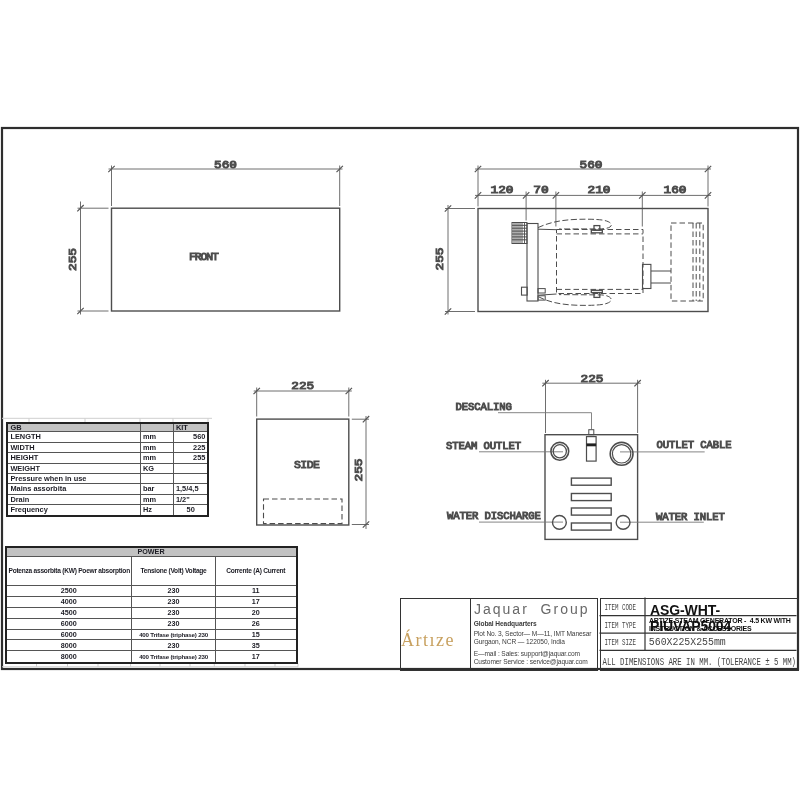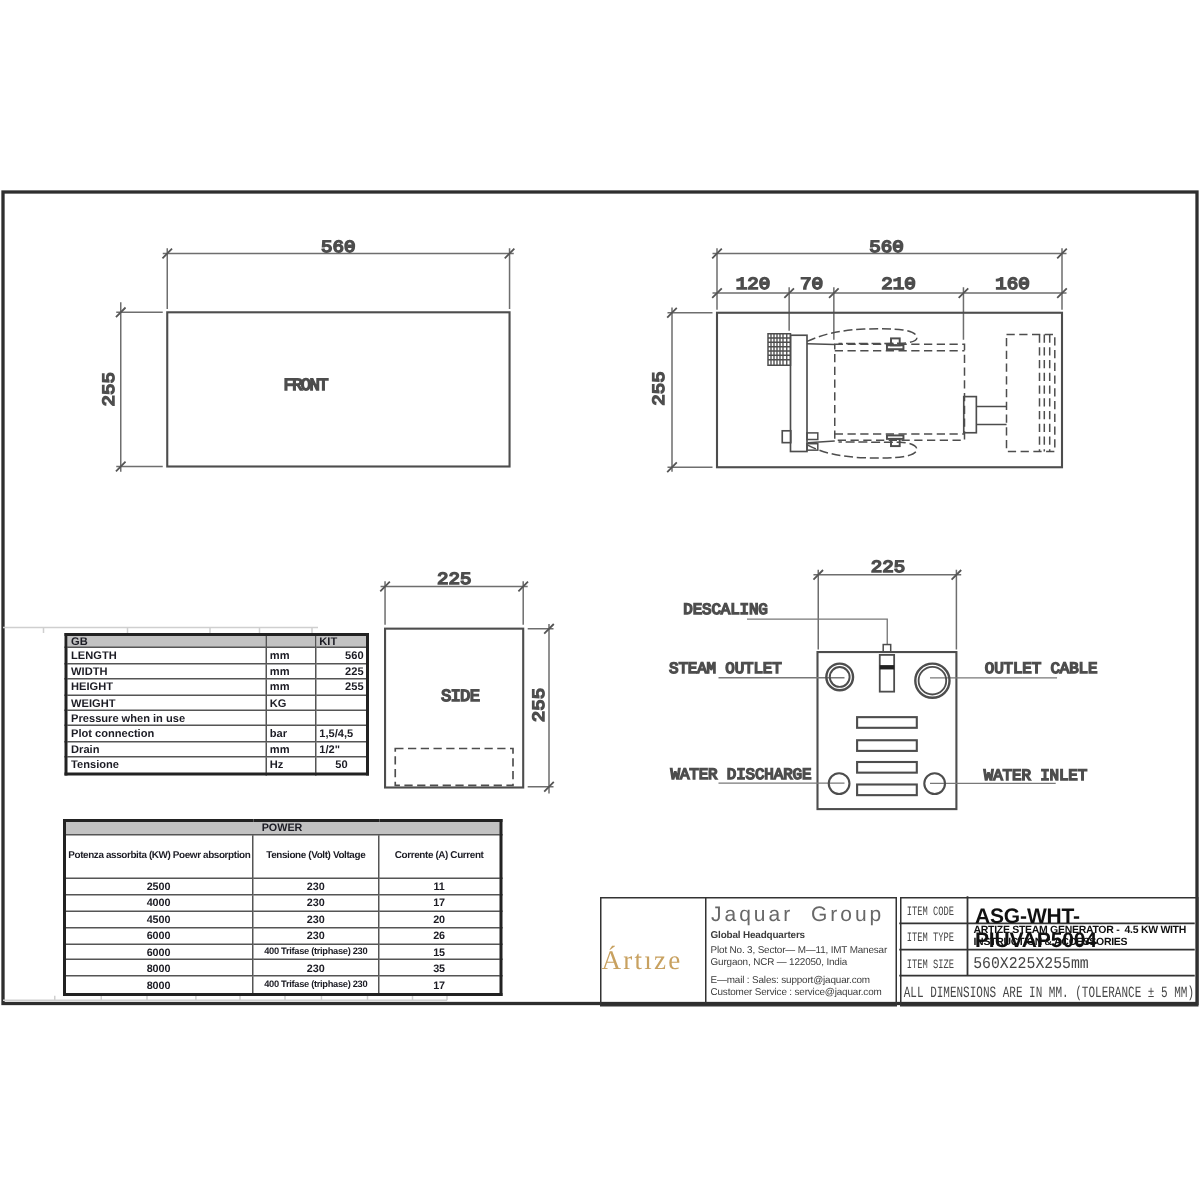--- a/index.html
+++ b/index.html
@@ -1,20 +1,20 @@
 <!DOCTYPE html>
 <html><head>
 <meta charset="utf-8">
 <style>
   html,body{margin:0;padding:0;background:#fff;}
   #page{position:relative;width:800px;height:692px;background:#ffffff;overflow:hidden;
         font-family:"Liberation Sans",sans-serif;}
   svg text{font-family:"Liberation Mono",monospace;fill:#454545;}
   .tbl{position:absolute;border-collapse:collapse;table-layout:fixed;
-       font-family:"Liberation Sans",sans-serif;font-weight:bold;color:#1c1c24;margin-left:37px;}
+       font-family:"Liberation Sans",sans-serif;font-weight:bold;color:#1c1c24;}
   .tbl td{border:1px solid #555;padding:0 2px;overflow:hidden;white-space:nowrap;line-height:7.6px;}
   .tbl{border:2px solid #222;}
 </style>
 </head>
 <body>
 <div id="page">
 
 <svg id="cad" width="800" height="800" viewBox="0 0 800 800" style="position:absolute;left:0;top:0">
 <g stroke="#4d4d4d" stroke-width="1" fill="none">
 
@@ -227,31 +227,31 @@
           <td>WEIGHT</td>
           <td>KG</td>
           <td></td>
         </tr>
 <tr>
           <td>Pressure when in use</td>
           <td></td>
           <td></td>
         </tr>
 <tr>
-          <td>Plot connection</td>
+          <td>Mains assorbita</td>
           <td>bar</td>
           <td>1,5/4,5</td>
         </tr>
 <tr>
           <td>Drain</td>
           <td>mm</td>
           <td>1/2"</td>
         </tr>
 <tr>
-          <td>Tensione</td>
+          <td>Frequency</td>
           <td>Hz</td>
           <td style="text-align:center">50</td>
         </tr>
 </tbody>
     </table>
 
 <table class="tbl" style="left:4.5px;top:546.1px;width:291px;height:117.5px;font-size:7.2px;text-align:center;">
 <colgroup>
         <col style="width:126px">
         <col style="width:84px">

